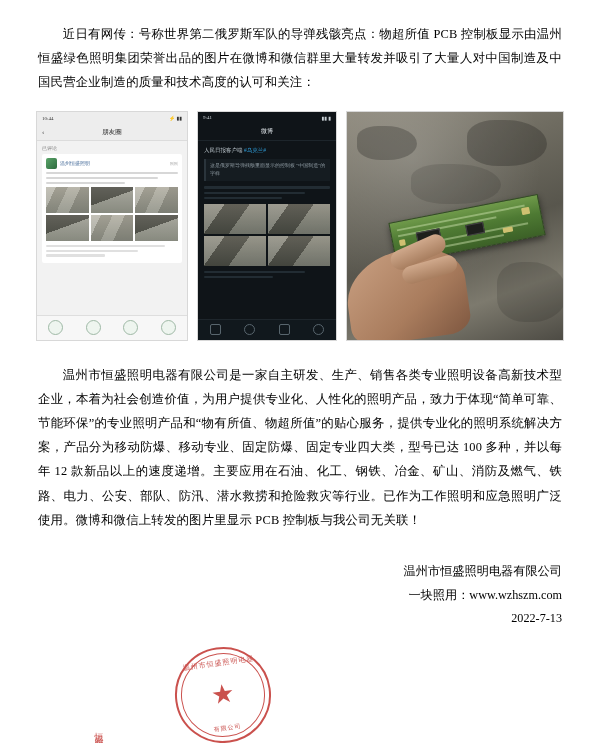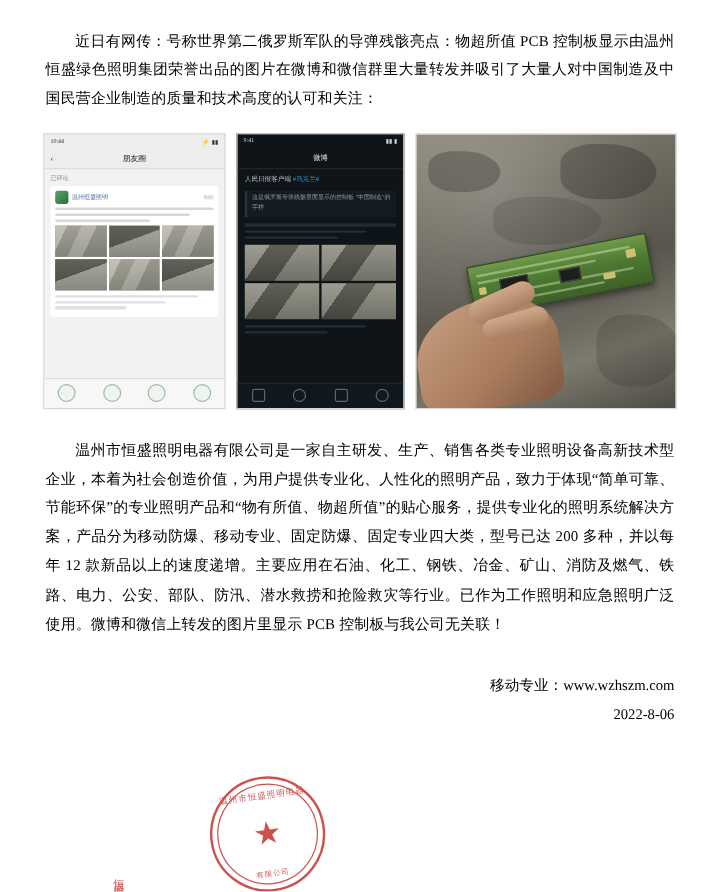--- a/index.html
+++ b/index.html
@@ -495,25 +495,26 @@
       </div>
 
       <div class="hand">
         <div class="finger" style="left:48px;top:-6px;width:58px;height:20px;transform:rotate(-16deg);"></div>
         <div class="finger" style="left:58px;top:14px;width:56px;height:18px;transform:rotate(-8deg);"></div>
       </div>
     </div>
 
   </div>
 
-  <p class="body-text">温州市恒盛照明电器有限公司是一家自主研发、生产、销售各类专业照明设备高新技术型企业，本着为社会创造价值，为用户提供专业化、人性化的照明产品，致力于体现“简单可靠、节能环保”的专业照明产品和“物有所值、物超所值”的贴心服务，提供专业化的照明系统解决方案，产品分为移动防爆、移动专业、固定防爆、固定专业四大类，型号已达 200 多种，并以每年 12 款新品以上的速度递增。主要应用在石油、化工、钢铁、冶金、矿山、消防及燃气、铁路、电力、公安、部队、防汛、潜水救捞和抢险救灾等行业。已作为工作照明和应急照明广泛使用。微博和微信上转发的图片里显示 PCB 控制板与我公司无关联！</p>
+  <p class="body-text">温州市恒盛照明电器有限公司是一家自主研发、生产、销售各类专业照明设备高新技术型企业，本着为社会创造价值，为用户提供专业化、人性化的照明产品，致力于体现“简单可靠、节能环保”的专业照明产品和“物有所值、物超所值”的贴心服务，提供专业化的照明系统解决方案，产品分为移动防爆、移动专业、固定防爆、固定专业四大类，型号已达 100 多种，并以每年 12 款新品以上的速度递增。主要应用在石油、化工、钢铁、冶金、矿山、消防及燃气、铁路、电力、公安、部队、防汛、潜水救捞和抢险救灾等行业。已作为工作照明和应急照明广泛使用。微博和微信上转发的图片里显示 PCB 控制板与我公司无关联！</p>
 
   <div class="sign">
-    <div>移动专业：www.wzhszm.com</div>
-    <div>2022-8-06</div>
+    <div>温州市恒盛照明电器有限公司</div>
+    <div>一块照用：www.wzhszm.com</div>
+    <div>2022-7-13</div>
   </div>
 
   <div class="side-mark">恒盛照明</div>
 
   <div class="stamp">
     <div class="stamp-top">温州市恒盛照明电器</div>
     <div class="star">★</div>
     <div class="stamp-bottom">有限公司</div>
   </div>
 

